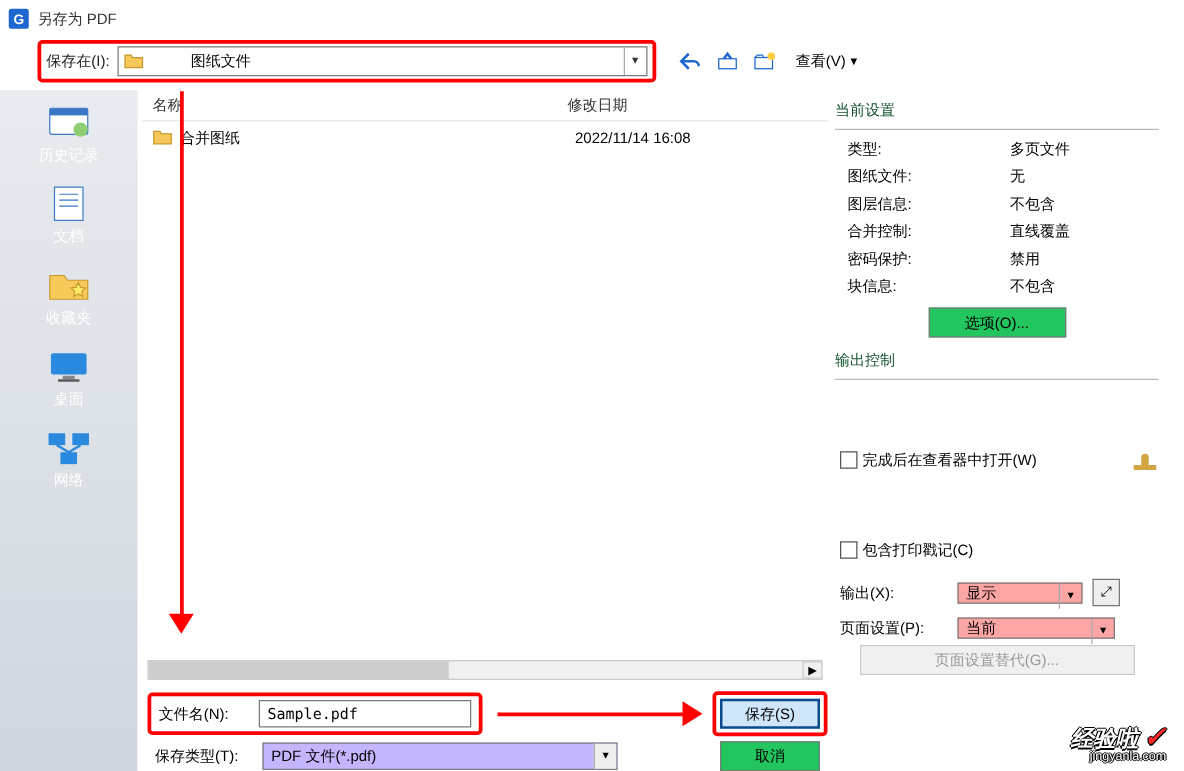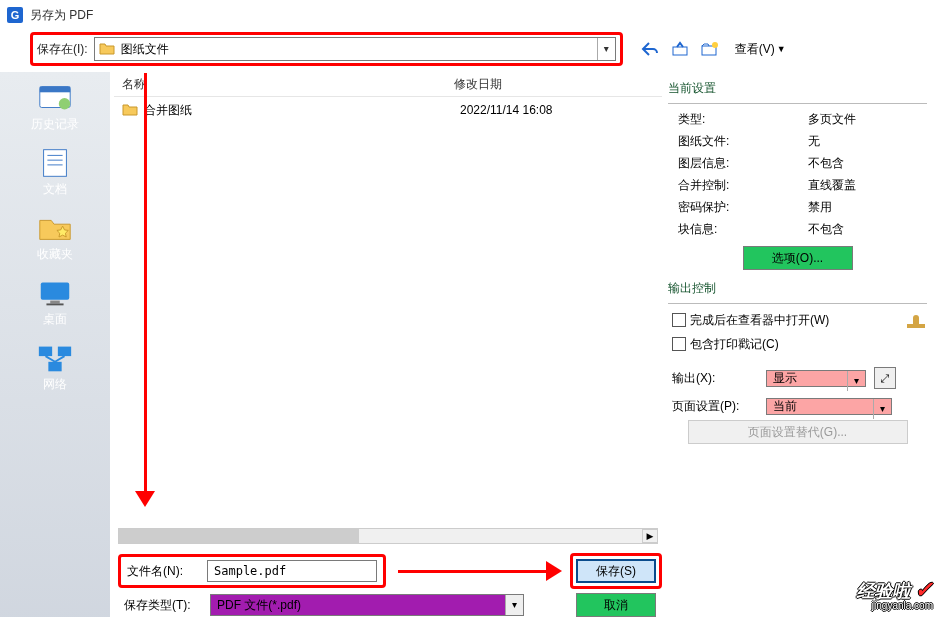--- a/index.html
+++ b/index.html
@@ -4,21 +4,21 @@
 <style>
 * { box-sizing: border-box; margin: 0; padding: 0; font-family: "Microsoft YaHei", SimSun, Arial, sans-serif; }
 html, body { width: 947px; height: 617px; background: #ffffff; overflow: hidden; }
 
 .titlebar { height: 30px; display: flex; align-items: center; padding: 0 6px; font-size: 12px; color: #333; }
 .titlebar .app-icon { width: 18px; height: 18px; margin-right: 6px; }
 
 .top-row { display:flex; align-items:center; padding: 2px 8px 6px 30px; gap:6px; }
 .red-box { border:3px solid #ff0000; border-radius:4px; padding:2px 4px; display:flex; align-items:center; }
 .save-in-label { font-size:12px; color:#222; margin-right:6px; white-space:nowrap; }
-.path-combo { display:flex; align-items:center; border:1px solid #7a7a7a; background:#fff; height:24px; width:522px; padding:0 4px; position:relative; }
+.path-combo { display:flex; align-items:center; border:1px solid #7a7a7a; background:#fff; height:24px; width:424px; padding:0 4px; position:relative;gap:32px; }
 .path-combo .folder-ico { width:16px; height:16px; margin-right:6px; }
 .path-combo .path-text { font-size:12px; flex:1; }
 .path-combo .dd { position:absolute; right:0; top:0; width:18px; height:22px; border-left:1px solid #aaa; text-align:center; font-size:10px; line-height:22px; color:#333; }
 
 .toolbar-icons { display:flex; gap:8px; margin-left:10px; align-items:center; }
 .tb-btn { width:22px; height:22px; display:flex; align-items:center; justify-content:center; }
 .view-btn { font-size:12px; margin-left:6px; display:flex; align-items:center; white-space:nowrap; }
 .view-btn .caret { font-size:9px; margin-left:2px; }
 
 .body-area { display:flex; height:560px; }
@@ -42,38 +42,38 @@
 .hscroll .arrow.right { right:-1px; }
 
 .red-arrow-v { position:absolute; left:30px; top:0; width:3px; height:430px; background:#ff0000; }
 .red-arrow-v::after { content:""; position:absolute; bottom:-14px; left:-9px; border:10px solid transparent; border-top:16px solid #ff0000; }
 
 .bottom-fields { padding:10px 0 10px 4px; }
 .field-row { display:flex; align-items:center; height:34px; gap:6px; }
 .field-label { font-size:12px; width:80px; }
 .text-input { border:1px solid #7a7a7a; height:22px; padding:0 6px; font-size:12px; font-family:SimSun, monospace; }
 .fname-box { border:3px solid #ff0000; border-radius:4px; padding:3px 6px; display:flex; align-items:center; }
-.combo { border:1px solid #7a7a7a; background:#a21caf; height:22px; width:314px; position:relative; font-size:12px; padding:0 6px; display:flex; align-items:center; }
+.combo { border:1px solid #7a7a7a; background:#c4b5fd; height:22px; width:284px; position:relative; font-size:12px; padding:0 6px; display:flex; align-items:center; }
 .combo .dd { position:absolute; right:0; top:0; width:18px; height:20px; border-left:1px solid #aaa; background:#efefef; font-size:10px; text-align:center; line-height:20px; }
 
 .red-arrow-h { position:relative; flex:1; height:3px; background:#ff0000; margin:0 6px; }
 .red-arrow-h::after { content:""; position:absolute; right:-14px; top:-9px; border:10px solid transparent; border-left:16px solid #ff0000; }
 
 .btn { min-width:80px; height:24px; border:1px solid #7a7a7a; background:#22c55e; font-size:12px; display:flex; align-items:center; justify-content:center; }
 .btn.primary { border:2px solid #0a4b8c; background:#cfe5f9; }
 .save-box { border:3px solid #ff0000; border-radius:4px; padding:3px; }
 
 .right-panel { flex:1; padding:4px 20px 0 6px; font-size:12px; }
 .group-title { margin:4px 0 6px 0; color:#14532d; }
 .group-box { border-top:1px solid #bbb; padding-top:4px; margin-bottom:10px; }
 .kv { display:flex; height:22px; align-items:center; }
 .kv .k { width:140px; padding-left:10px; }
 .kv .v { flex:1; }
 .center-btn { margin:6px auto 0 auto; width:110px; }
-.cb-row { display:flex; align-items:center; height:24px; padding-left:4px; gap:4px; }
+.cb-row { display:flex; align-items:center; height:24px; padding-left:4px; gap:4px;margin-top:48px; }
 .cb { width:14px; height:14px; border:1px solid #555; }
 .stamp { width:22px; height:22px; margin-left:auto; }
 .sel-row { display:flex; align-items:center; height:28px; gap:8px; }
 .sel-label { width:90px; padding-left:4px; }
 .sel { border:1px solid #7a7a7a; height:17px; width:100px; background:#fca5a5; position:relative; padding:0 6px; display:flex; align-items:center; font-size:12px; }
 .sel .dd { position:absolute; right:0; top:0; width:18px; height:20px; border-left:1px solid #aaa; font-size:10px; text-align:center; line-height:20px; }
 .sq-btn { width:22px; height:22px; border:1px solid #7a7a7a; background:#efefef; display:flex; align-items:center; justify-content:center; font-size:11px; }
 .wide-btn.disabled { background:#f0f0f0; color:#9a9a9a; border:1px solid #ccc; height:24px; width:220px; margin-left:auto; margin-right:auto; display:flex; align-items:center; justify-content:center; font-size:12px; }
 
 .watermark { position:absolute; right:14px; bottom:6px; color:#fff; text-shadow: -1px 0 #000, 0 1px #000, 1px 0 #000, 0 -1px #000; font-weight:bold; font-size:18px; font-style:italic; display:flex; flex-direction:column; align-items:flex-end; line-height:1; }

